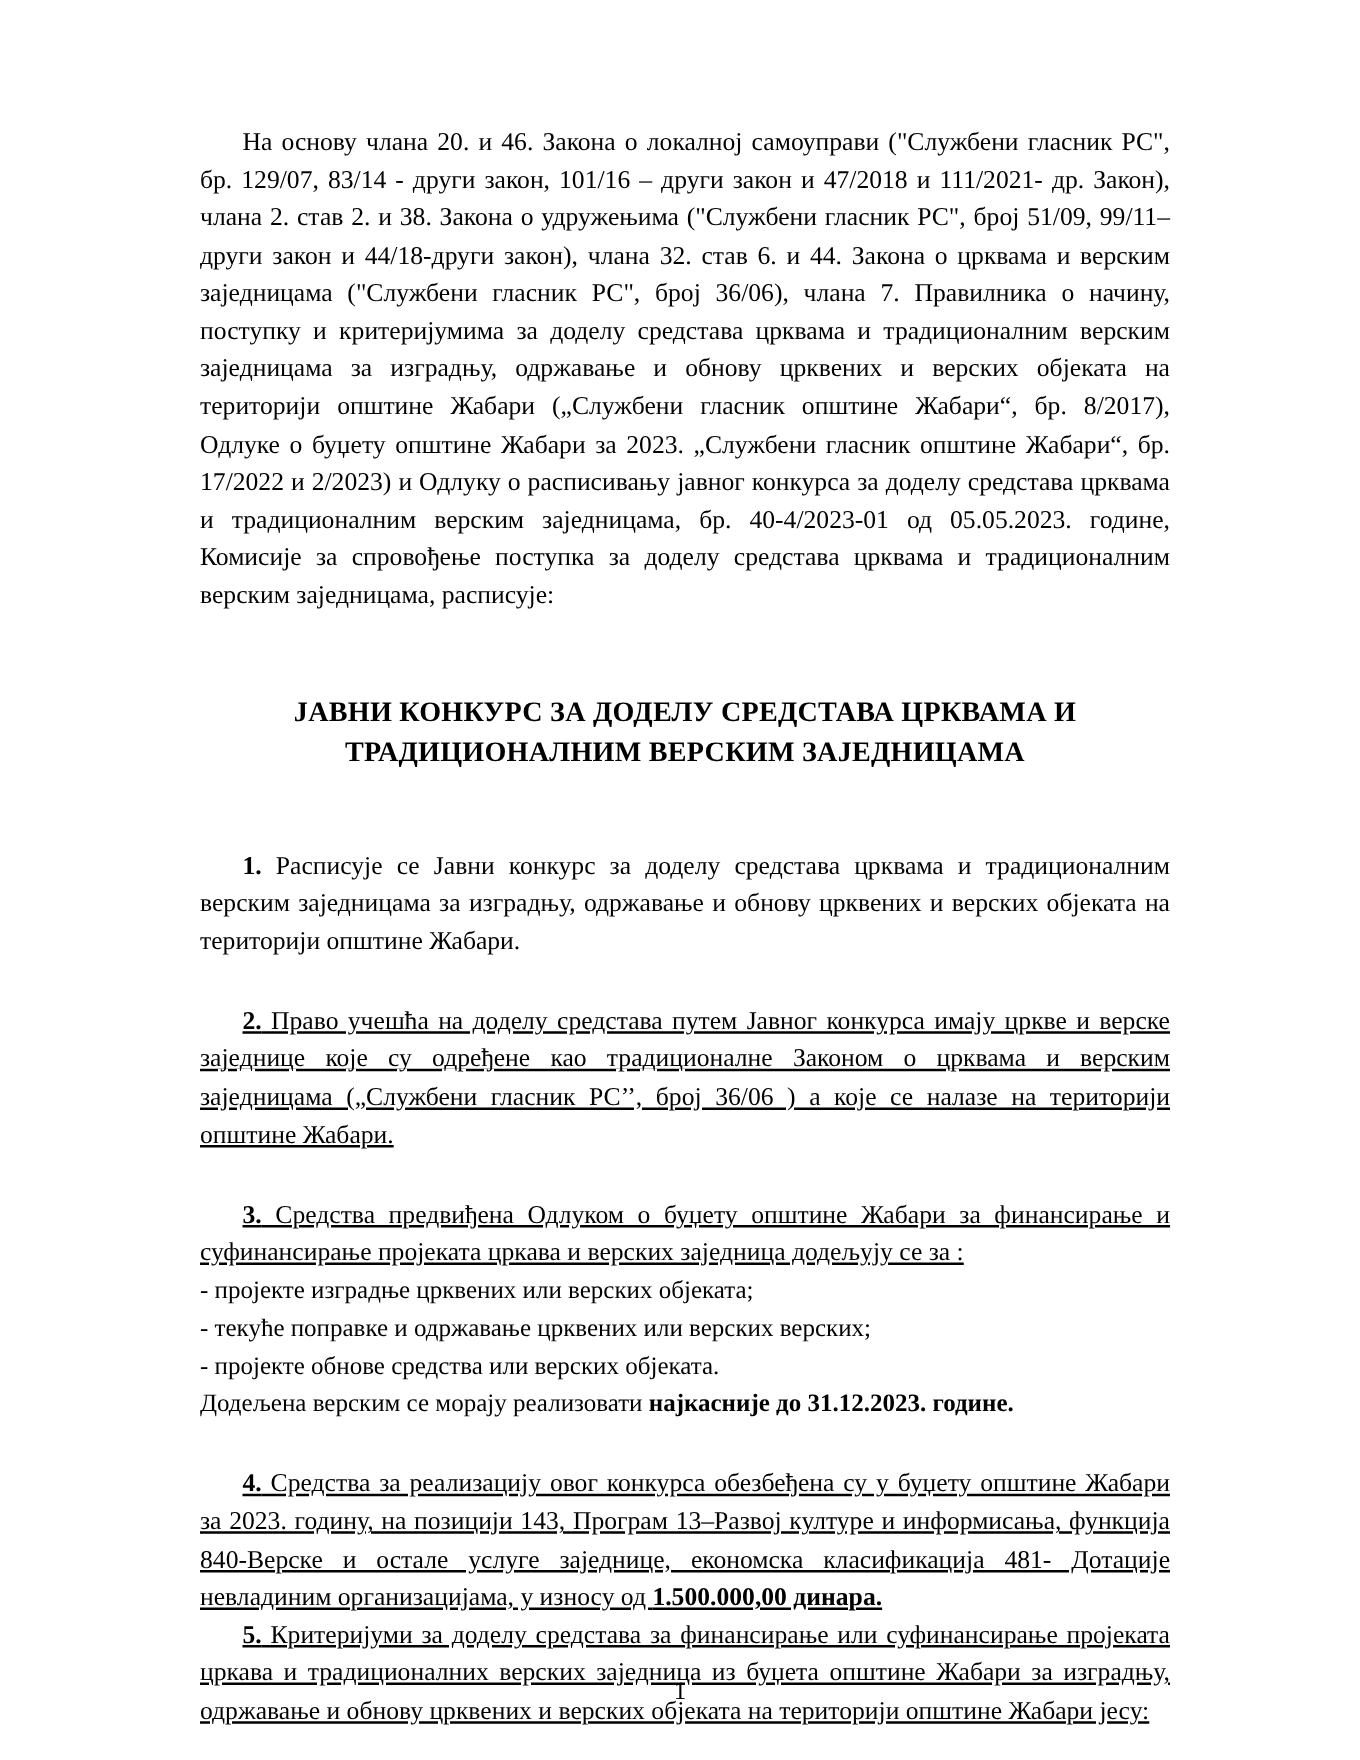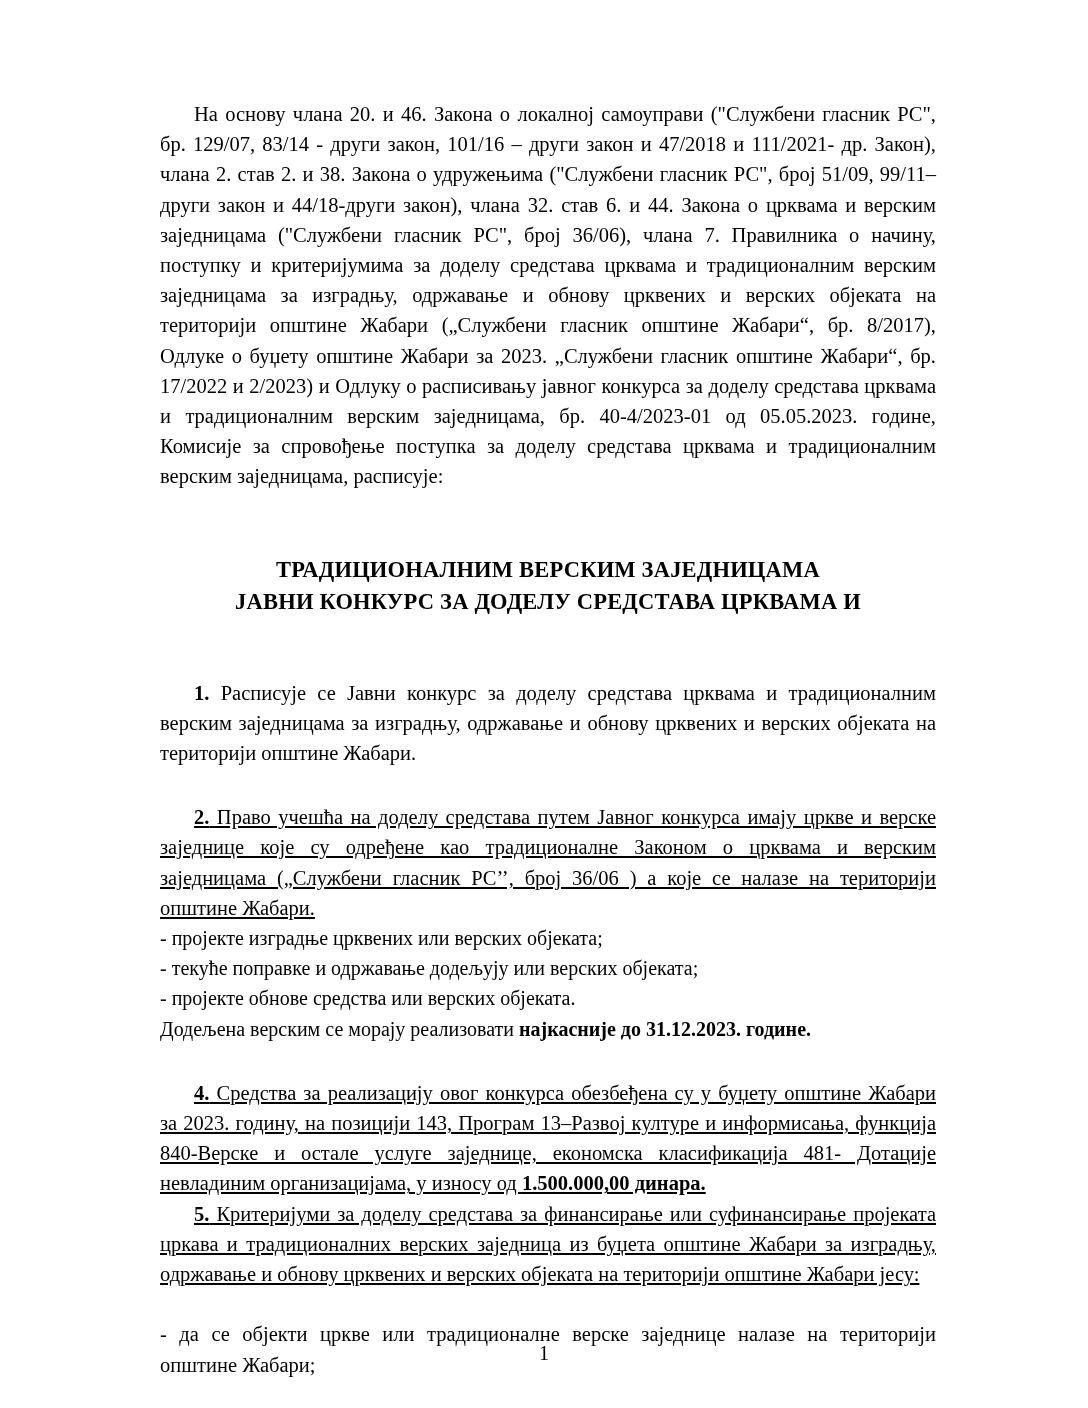--- a/index.html
+++ b/index.html
@@ -80,31 +80,32 @@
 </style>
 </head>
 <body>
 
 <div class="page">
   <div class="content">
 
     <p class="para indent">На основу члана 20. и 46. Закона о локалној самоуправи ("Службени гласник РС", бр. 129/07, 83/14 - други закон, 101/16 – други закон и 47/2018 и 111/2021- др. Закон), члана 2. став 2. и 38. Закона о удружењима ("Службени гласник РС", број 51/09, 99/11–други закон и 44/18-други закон), члана  32. став 6. и 44. Закона о црквама и верским заједницама ("Службени гласник РС", број 36/06), члана 7. Правилника о начину, поступку и критеријумима за доделу средстава црквама и традиционалним верским заједницама за изградњу, одржавање и обнову црквених и верских објеката на територији општине Жабари („Службени гласник општине Жабари“, бр. 8/2017), Одлуке о буџету општине Жабари за 2023. „Службени гласник општине Жабари“, бр. 17/2022 и 2/2023) и Одлуку о расписивању јавног конкурса за доделу средстава црквама и традиционалним верским заједницама, бр. 40-4/2023-01 од 05.05.2023. године, Комисије за спровођење поступка за доделу средстава црквама и традиционалним верским заједницама, расписује:</p>
 
     <div class="title-block">
+      <div class="doc-title">ЈАВНИ КОНКУРС ЗА  ДОДЕЛУ СРЕДСТАВА ЦРКВАМА И</div>
       <div class="doc-title">ТРАДИЦИОНАЛНИМ ВЕРСКИМ ЗАЈЕДНИЦАМА</div>
-      <div class="doc-title">ЈАВНИ КОНКУРС ЗА  ДОДЕЛУ СРЕДСТАВА ЦРКВАМА И</div>
     </div>
 
     <p class="para indent gap-lg"><span class="num">1.</span><span> Расписује се Јавни конкурс за доделу средстава црквама и традиционалним верским заједницама за изградњу, одржавање и обнову црквених и верских објеката на територији општине Жабари.</span></p>
 
     <p class="para indent gap-md"><span class="num">2.</span><span> Право учешћа на доделу средстава путем Јавног конкурса имају  цркве и верске заједнице које су одређене као традиционалне Законом о црквама и верским заједницама („Службени гласник РС’’, број 36/06 ) а које се налазе на територији општине Жабари.</span></p>
 
+    <p class="para indent gap-md"><span class="num">3.</span><span> Средства предвиђена Одлуком о буџету општине Жабари за финансирање и суфинансирање пројеката цркава и верских заједница додељују се за :</span></p>
 
     <div class="list-line">- пројекте изградње црквених или верских објеката;</div>
-    <div class="list-line">- текуће поправке и одржавање додељују или верских објеката;</div>
+    <div class="list-line">- текуће поправке и одржавање црквених или верских верских;</div>
     <div class="list-line">- пројекте обнове средства или верских објеката.</div>
 
     <div class="list-line"><span>  Додељена верским се морају реализовати </span><span class="b">најкасније до  31.12.2023. године.</span></div>
 
     <p class="para indent gap-md"><span class="num">4.</span><span> Средства за реализацију овог конкурса обезбеђена су у буџету општине Жабари за 2023. годину, на позицији 143, Програм 13–Развој културе и информисања, функција 840-Верске и остале услуге заједнице, економска класификација 481- Дотације невладиним организацијама,     у износу од </span><span class="b">1.500.000,00 динара.</span></p>
 
     <p class="para indent gap-xs"><span class="num">5.</span><span> Критеријуми за доделу средстава за финансирање или суфинансирање пројеката цркава и традиционалних верских заједница из буџета општине Жабари за изградњу, одржавање и обнову црквених и верских објеката на територији општине Жабари јесу:</span></p>
 
     <p class="para gap-sm">- да се објекти цркве или традиционалне верске заједнице налазе на територији општине Жабари;</p>
 

